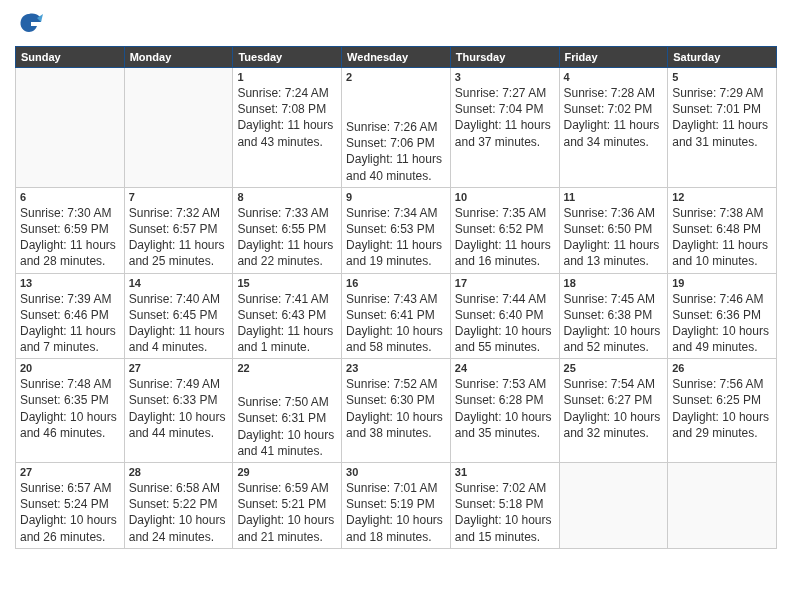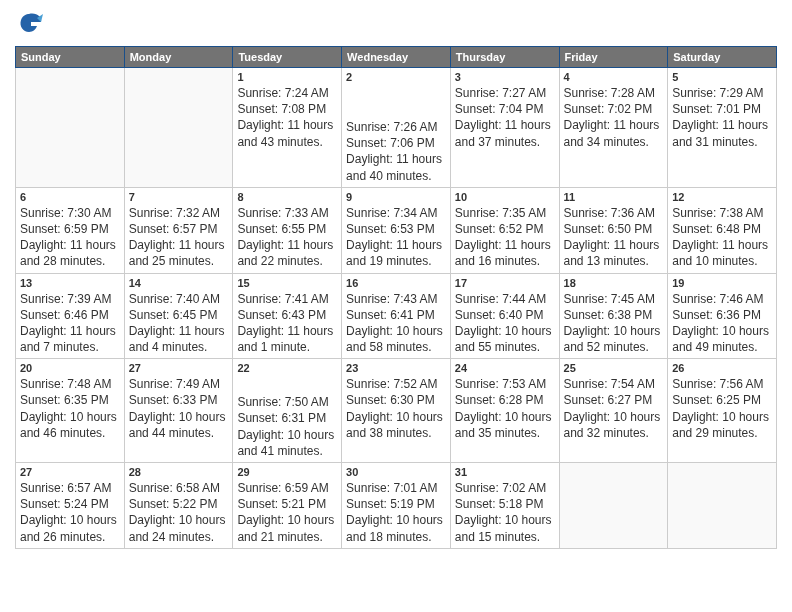--- a/index.html
+++ b/index.html
@@ -55,21 +55,21 @@
     .location {
       font-size: 14px;
       color: #555;
     }
     table {
       width: 100%;
       border-collapse: collapse;
       table-layout: fixed;
     }
     .day-header {
-      background: #737373;
+      background: #404040;
       color: white;
       font-size: 11px;
       font-weight: bold;
       padding: 4px 5px;
       text-align: left;
       border: 1px solid #1a4f8a;
       margin-top: 44px;
     }
     .cell {
       border: 1px solid #ccc;

